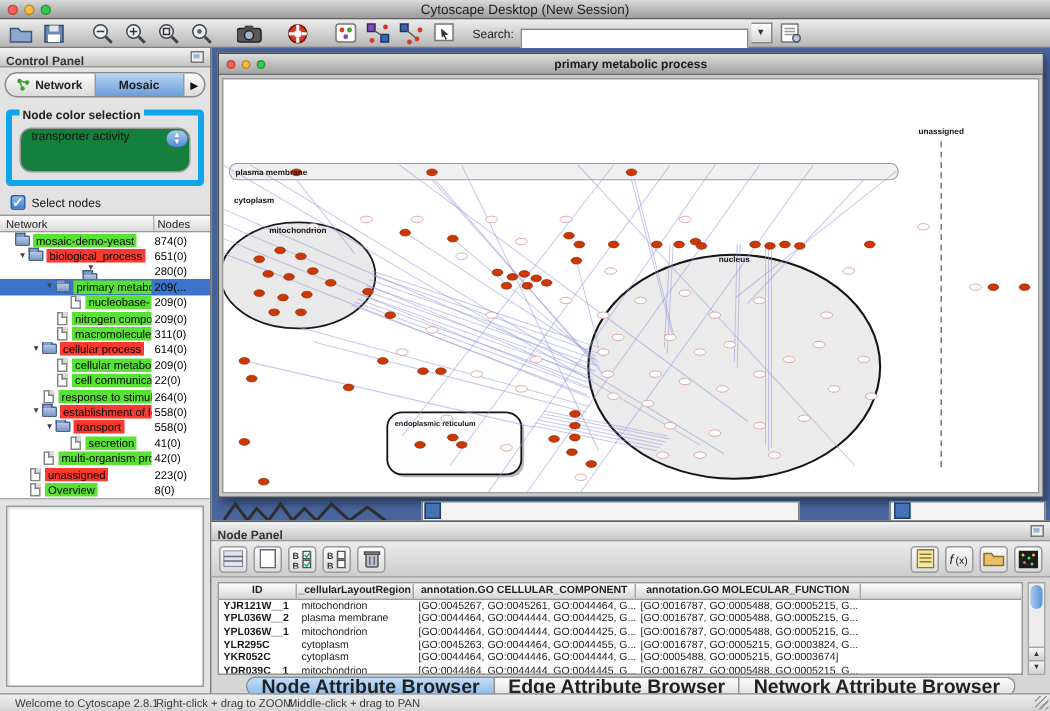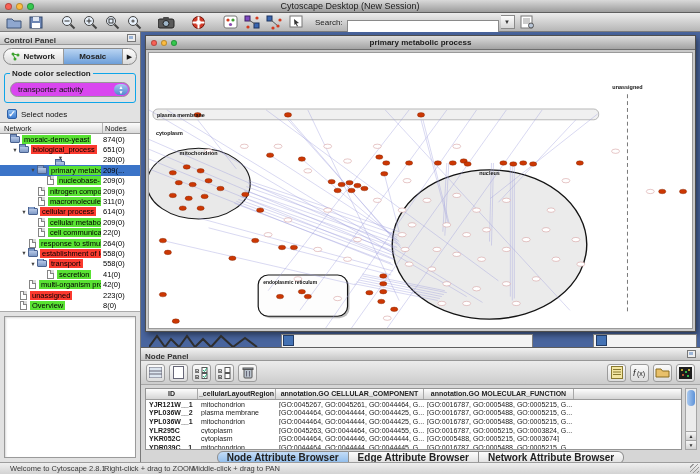--- a/index.html
+++ b/index.html
@@ -20,23 +20,23 @@
   .search-arrow{position:absolute;right:0;top:0;width:14px;height:14px;background:linear-gradient(#fdfdfd,#d6d6d6);border:1px solid #8a8a8a;border-left:none;font-size:6px;text-align:center;line-height:13px;color:#333}
   
   #control-panel{position:absolute;left:0;top:32px;width:141px;height:430px;background:#e2e2e2;border-right:1px solid #7a7a7a;display:flex;flex-direction:column}
   .panel-title{height:13px;flex:none;background:linear-gradient(#f2f2f2,#c6c6c6);border-bottom:1px solid #979797;font-size:8px;font-weight:bold;color:#333;padding:4px 4px;position:relative}
   .float-icon{position:absolute;right:4px;top:2px;width:9px;height:8px;border:1px solid #777;background:#eee}
   .float-icon::before{content:"";position:absolute;left:1px;top:1px;width:4px;height:3px;background:#9db6d8}
   .cp-tabs{flex:none;margin:3px;height:17px;display:flex;border:1px solid #8a8a8a;border-radius:9px;overflow:hidden;background:linear-gradient(#fdfdfd,#dadada)}
   .cp-tab{flex:1;font-size:8px;font-weight:bold;color:#222;display:flex;align-items:center;justify-content:center;gap:3px;border-right:1px solid #9a9a9a}
   .cp-tab.sel{background:linear-gradient(#b9d4f2,#6c9ed9)}
   .cp-tab-more{width:13px;display:flex;align-items:center;justify-content:center;font-size:7px;color:#111}
-  .groupbox{flex:none;margin:5px 4px 2px;border:1px solid #0ea5e9;border-radius:3px;padding:8px 5px 5px;position:relative}
+  .groupbox{flex:none;margin:5px 4px 2px;border:4px solid #0ea5e9;border-radius:3px;padding:8px 5px 5px;position:relative}
   .gb-legend{position:absolute;top:-5px;left:5px;background:#e2e2e2;font-size:8px;font-weight:bold;color:#222;padding:0 2px}
-  .combo{height:15px;border:1px solid #979797;border-radius:8px;background:#d946ef;font-size:8px;color:#111;display:flex;align-items:center;padding-left:7px;position:relative}
+  .combo{height:30px;border:1px solid #979797;border-radius:8px;background:#15803d;font-size:8px;color:#111;display:flex;padding-left:7px;position:relative}
   .combo-btn{position:absolute;right:1px;top:1px;width:14px;height:11px;border-radius:6px;background:linear-gradient(#a7caf1,#5388cf);color:#fff;font-size:5px;line-height:5px;text-align:center;padding-top:1px}
   .checkbox-row{flex:none;margin:4px 7px 3px;display:flex;align-items:center;gap:4px;font-size:8px;color:#111}
   .cb{width:10px;height:10px;flex:none;border-radius:2px;background:linear-gradient(#8cbbee,#3f7ed2);border:1px solid #2d5fa6;color:#fff;font-size:9px;line-height:9px;text-align:center;font-weight:bold}
   .tree-header{flex:none;display:flex;height:12px;border-top:1px solid #9a9a9a;border-bottom:1px solid #9a9a9a;background:linear-gradient(#fcfcfc,#dadada);font-size:7.5px;color:#222}
   .th-net{flex:1;padding-left:4px;line-height:11px}
   .th-nodes{width:38px;border-left:1px solid #b5b5b5;padding-left:2px;line-height:11px}
   #tree{flex:none;height:178px;background:#fff;overflow:hidden;border-bottom:1px solid #aaa}
   .tree-row{height:10.4px;display:flex;align-items:center;font-size:7.5px;color:#000;white-space:nowrap}
   .tree-row.sel{background:#3b74c8}
   .trleft{width:101px;display:flex;align-items:center;overflow:hidden;flex:none;height:100%}
@@ -70,21 +70,21 @@
   .dp-table{position:absolute;left:4px;top:40px;width:537px;height:62px;background:#fff;border:1px solid #949494;overflow:hidden;font-size:7px}
   .dp-hrow{display:flex;height:11px;background:linear-gradient(#fdfdfd,#d5d5d5);border-bottom:1px solid #9c9c9c}
   .dp-hcell{border-right:1px solid #a8a8a8;font-weight:bold;color:#222;text-align:center;line-height:10px;overflow:hidden;white-space:nowrap;flex:none}
   .dp-row{display:flex;height:8.6px;align-items:center}
   .dp-cell{flex:none;overflow:hidden;white-space:nowrap;padding:0 3px;color:#1a1a1a}
   .dp-cell.id{font-weight:bold}
   .dp-vscroll{position:absolute;right:3px;top:40px;width:12px;height:62px;background:#ececec;border:1px solid #a5a5a5}
   .dp-thumb{position:absolute;left:1px;top:1px;width:8px;height:16px;border-radius:4px;background:linear-gradient(90deg,#a8c8ef,#5d92d8)}
   .dp-sarrow{position:absolute;left:0;width:10px;height:9px;font-size:5px;text-align:center;line-height:9px;color:#333;background:linear-gradient(#f6f6f6,#d2d2d2);border-top:1px solid #a5a5a5}
   .dp-tabs{position:absolute;left:0;top:103px;width:100%;display:flex;justify-content:center}
-  .dp-tab{font-size:10px;font-weight:bold;color:#222;padding:0 9px;line-height:12px;height:13px;background:linear-gradient(#fdfdfd,#e0e0e0);border:1px solid #8f8f8f;border-left:none;white-space:nowrap}
+  .dp-tab{font-size:13px;font-weight:bold;color:#222;padding:0 9px;line-height:12px;height:13px;background:linear-gradient(#fdfdfd,#e0e0e0);border:1px solid #8f8f8f;border-left:none;white-space:nowrap}
   .dp-tab:first-child{border-left:1px solid #8f8f8f;border-radius:6px 0 0 6px}
   .dp-tab:last-child{border-radius:0 6px 6px 0}
   .dp-tab.sel{background:linear-gradient(#c3dcf7,#8fbceb)}
   
   #statusbar{position:absolute;left:0;top:462px;width:700px;height:12px;background:linear-gradient(#efefef,#d3d3d3);border-top:1px solid #9d9d9d;font-size:7.5px;color:#3a3a3a}
   #statusbar span{position:absolute;top:1px}
   .grip{position:absolute;right:1px;top:2px;width:9px;height:9px;background:repeating-linear-gradient(135deg,transparent 0 2px,#9a9a9a 2px 3px)}
 </style>
 </head>
 <body>

